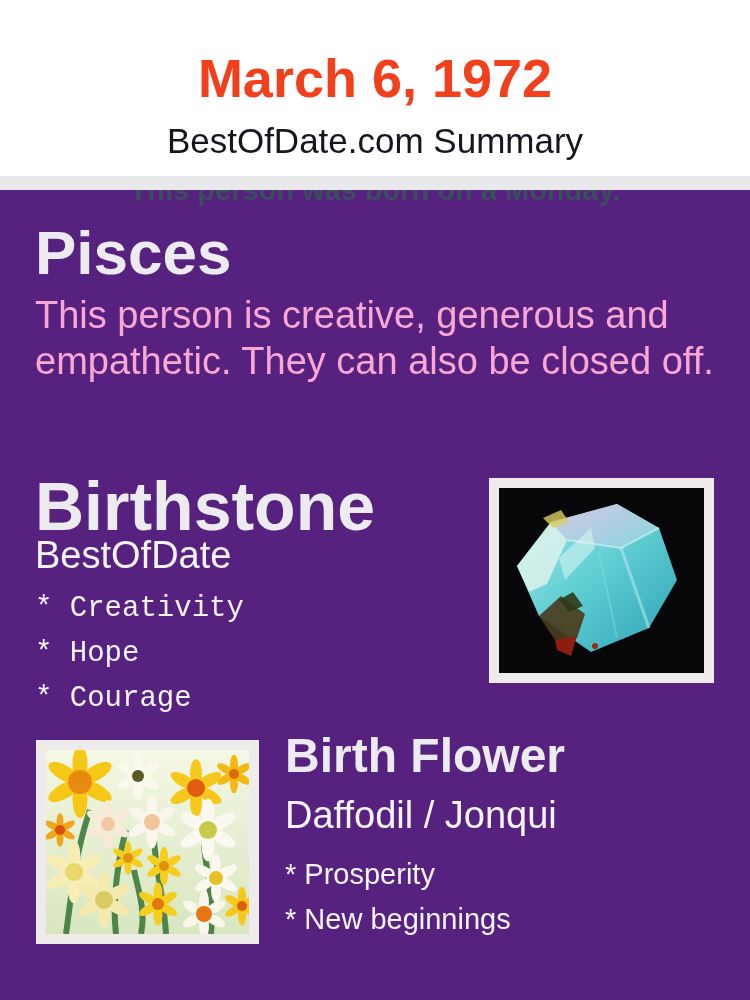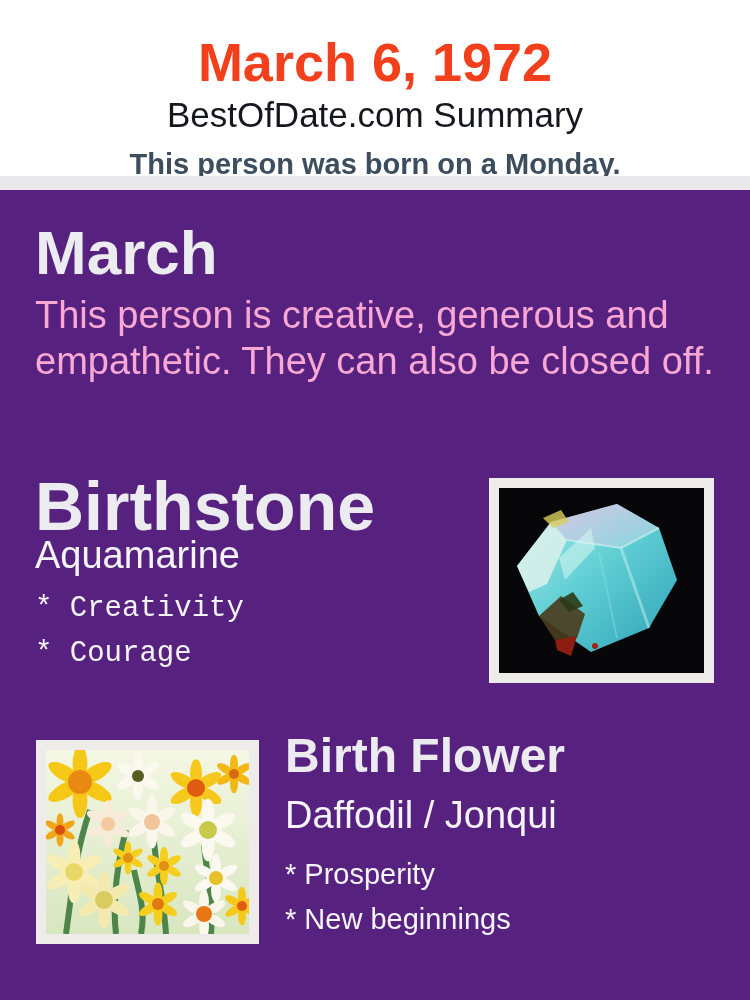--- a/index.html
+++ b/index.html
@@ -16,21 +16,21 @@
   }
 
   
   .header {
     position: absolute; top: 0; left: 0;
     width: 750px; height: 176px;
     background: #ffffff;
     text-align: center;
   }
   .title {
-    margin: 0; padding-top: 34px;
+    margin: 16px; padding-top: 34px;
     font-size: 54px; font-weight: bold;
     color: #f2401d;
     line-height: 1.05;
   }
   .subtitle {
     margin: 6px 0 16px;
     font-size: 35px; font-weight: normal;
     color: #16161f;
     line-height: 1.05;
   }
@@ -101,27 +101,28 @@
 
   <div class="header">
     <h1 class="title">March 6, 1972</h1>
     <h2 class="subtitle">BestOfDate.com Summary</h2>
     <div class="weekday">This person was born on a Monday.</div>
   </div>
   <div class="divider"></div>
 
   <div class="content">
 
-    <h2 class="h-big pisces-heading">March</h2>
+    <h2 class="h-big pisces-heading">Pisces</h2>
     <p class="zodiac-desc">This person is creative, generous and empathetic. They can also be closed off.</p>
 
     <h2 class="h-big birthstone-heading">Birthstone</h2>
-    <div class="sub-name birthstone-name">Aquamarine</div>
+    <div class="sub-name birthstone-name">BestOfDate</div>
     <ul class="trait-list birthstone-traits">
       <li>* Creativity</li>
+      <li>* Hope</li>
       <li>* Courage</li>
     </ul>
 
     <div class="photo-frame stone-frame">
       <svg width="205" height="185" viewBox="0 0 205 185">
         <defs>
           <linearGradient id="gTeal" x1="0" y1="0" x2="1" y2="1">
             <stop offset="0" stop-color="#a9ece9"></stop>
             <stop offset="0.45" stop-color="#63d0d5"></stop>
             <stop offset="1" stop-color="#2da2b6"></stop>

